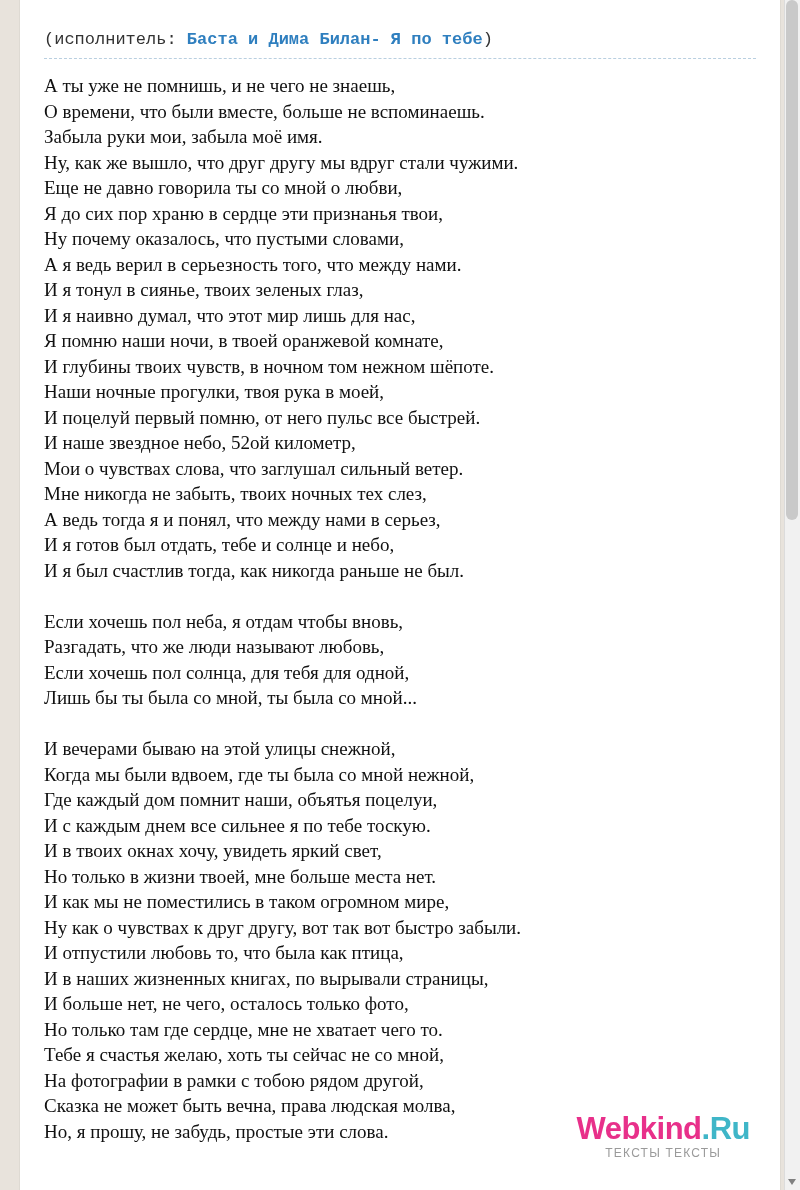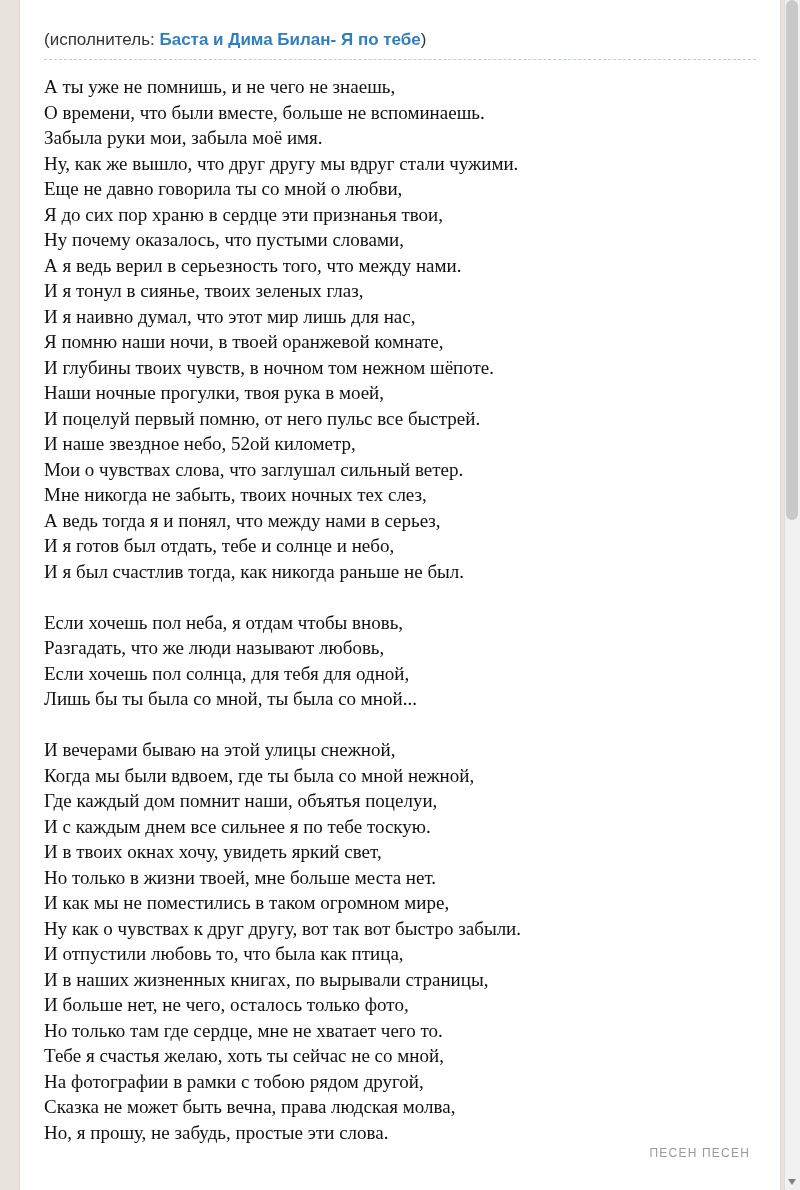--- a/index.html
+++ b/index.html
@@ -29,21 +29,21 @@
   .song-title {
     font-family: "Liberation Sans", sans-serif;
     font-size: 24px;
     line-height: 1.28;
     color: #c23b8e;
     font-weight: normal;
     margin: 0 0 6px 0;
     letter-spacing: -0.2px;
   }
   .artist-line {
-    font-family: Liberation Sans, sans-serif;
+    font-family: Liberation Mono, monospace;
     font-size: 17px;
     color: #333333;
     padding-bottom: 9px;
     border-bottom: 1px dashed #b9cfe0;
     margin-bottom: 14px;
   }
   .artist-line a {
     color: #2f7fbf;
     text-decoration: none;
     font-weight: bold;
@@ -166,21 +166,22 @@
 И в наших жизненных книгах, по вырывали страницы,
 И больше нет, не чего, осталось только фото,
 Но только там где сердце, мне не хватает чего то.
 Тебе я счастья желаю, хоть ты сейчас не со мной,
 На фотографии в рамки с тобою рядом другой,
 Сказка не может быть вечна, права людская молва,
 Но, я прошу, не забудь, простые эти слова.</div>
   </div>
 
   <div class="footer-logo">
-    <div class="logo-sub">ПЕСЕН ПЕСЕН</div>
+    <div><span class="logo-main">Webkind</span><span class="logo-suffix">.Ru</span></div>
+    <div class="logo-sub">ТЕКСТЫ ТЕКСТЫ</div>
   </div>
 </div>
 
 <div class="scrollbar">
   <div class="scroll-arrow up"></div>
   <div class="scrollbar-thumb"></div>
   <div class="scroll-arrow down"></div>
 </div>
 
 </body></html>

